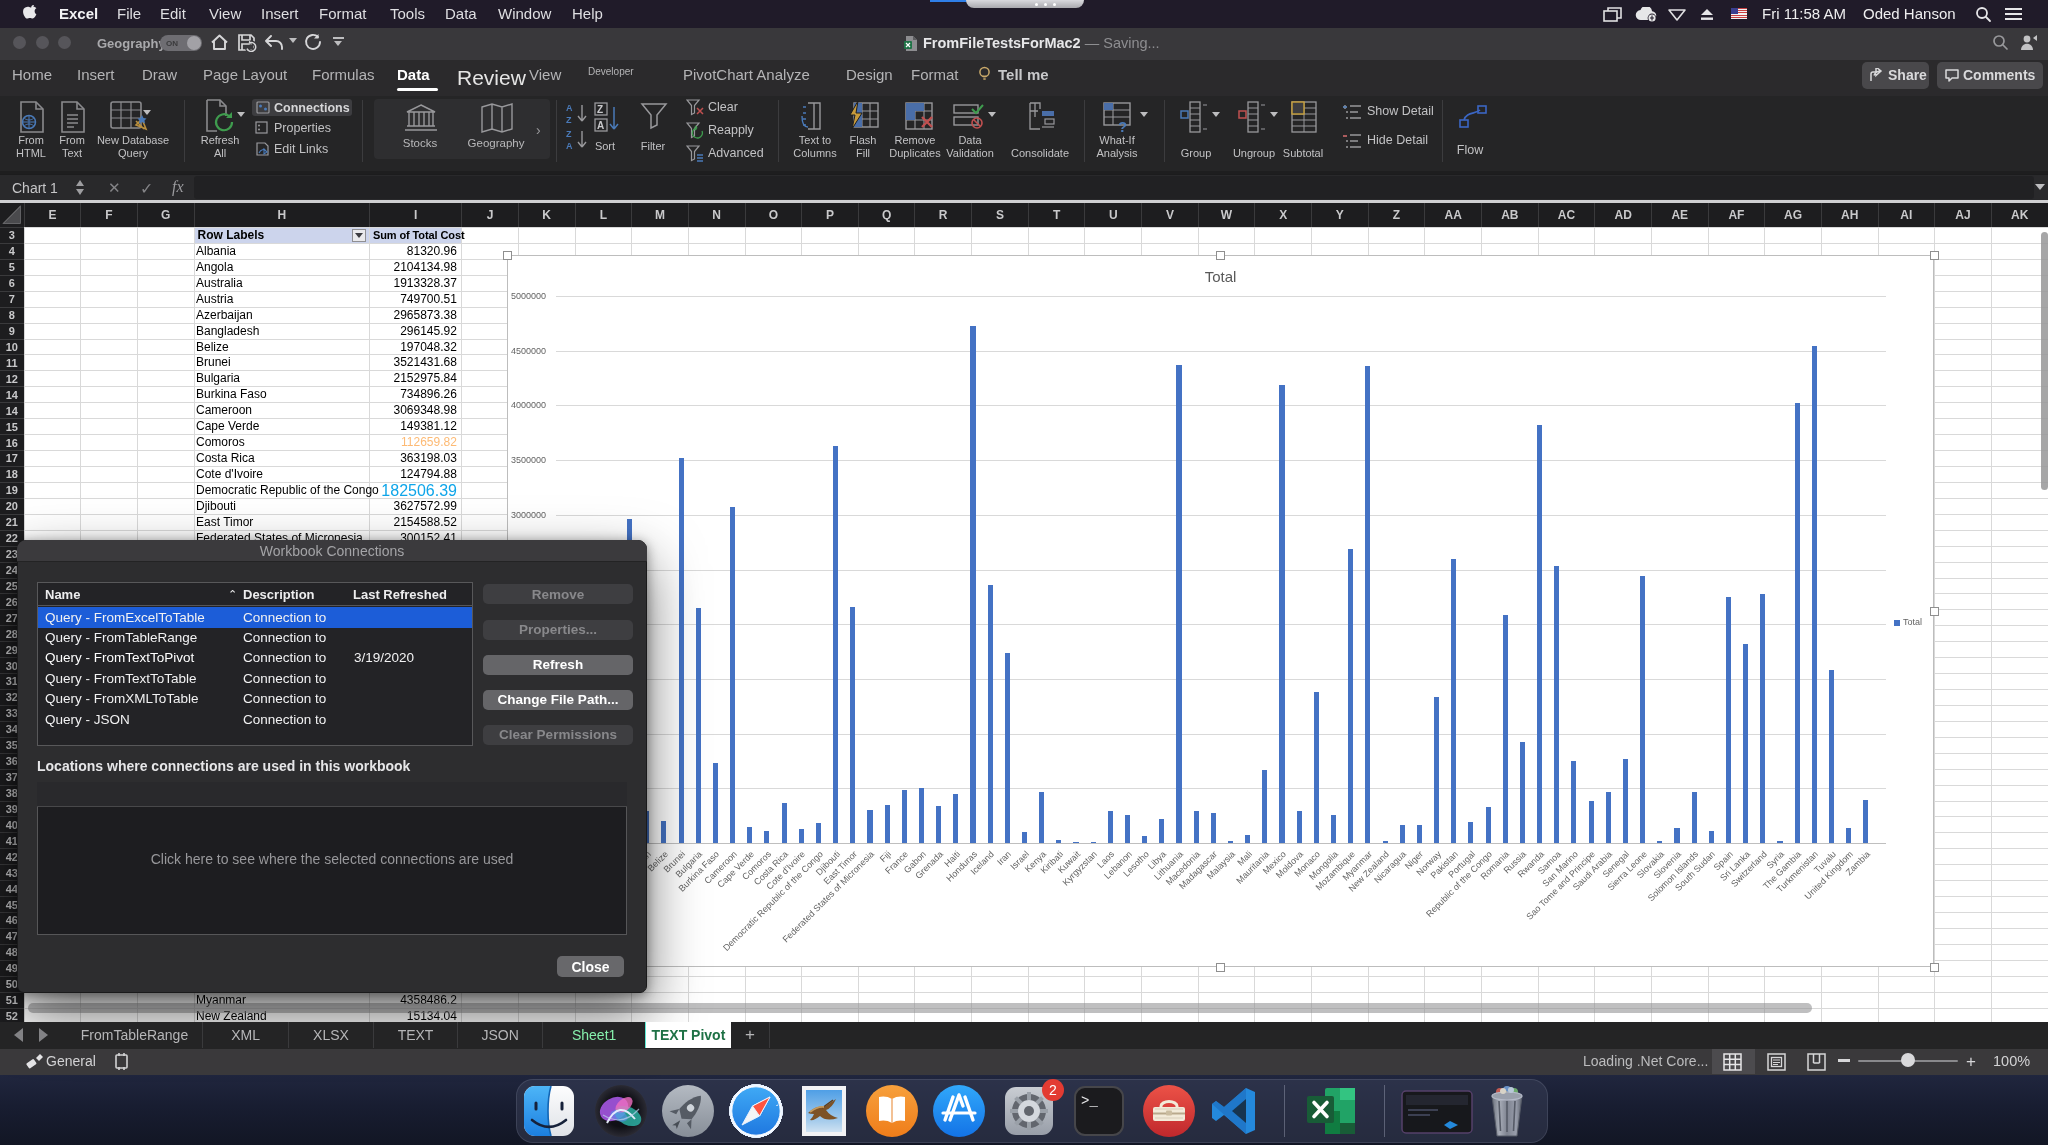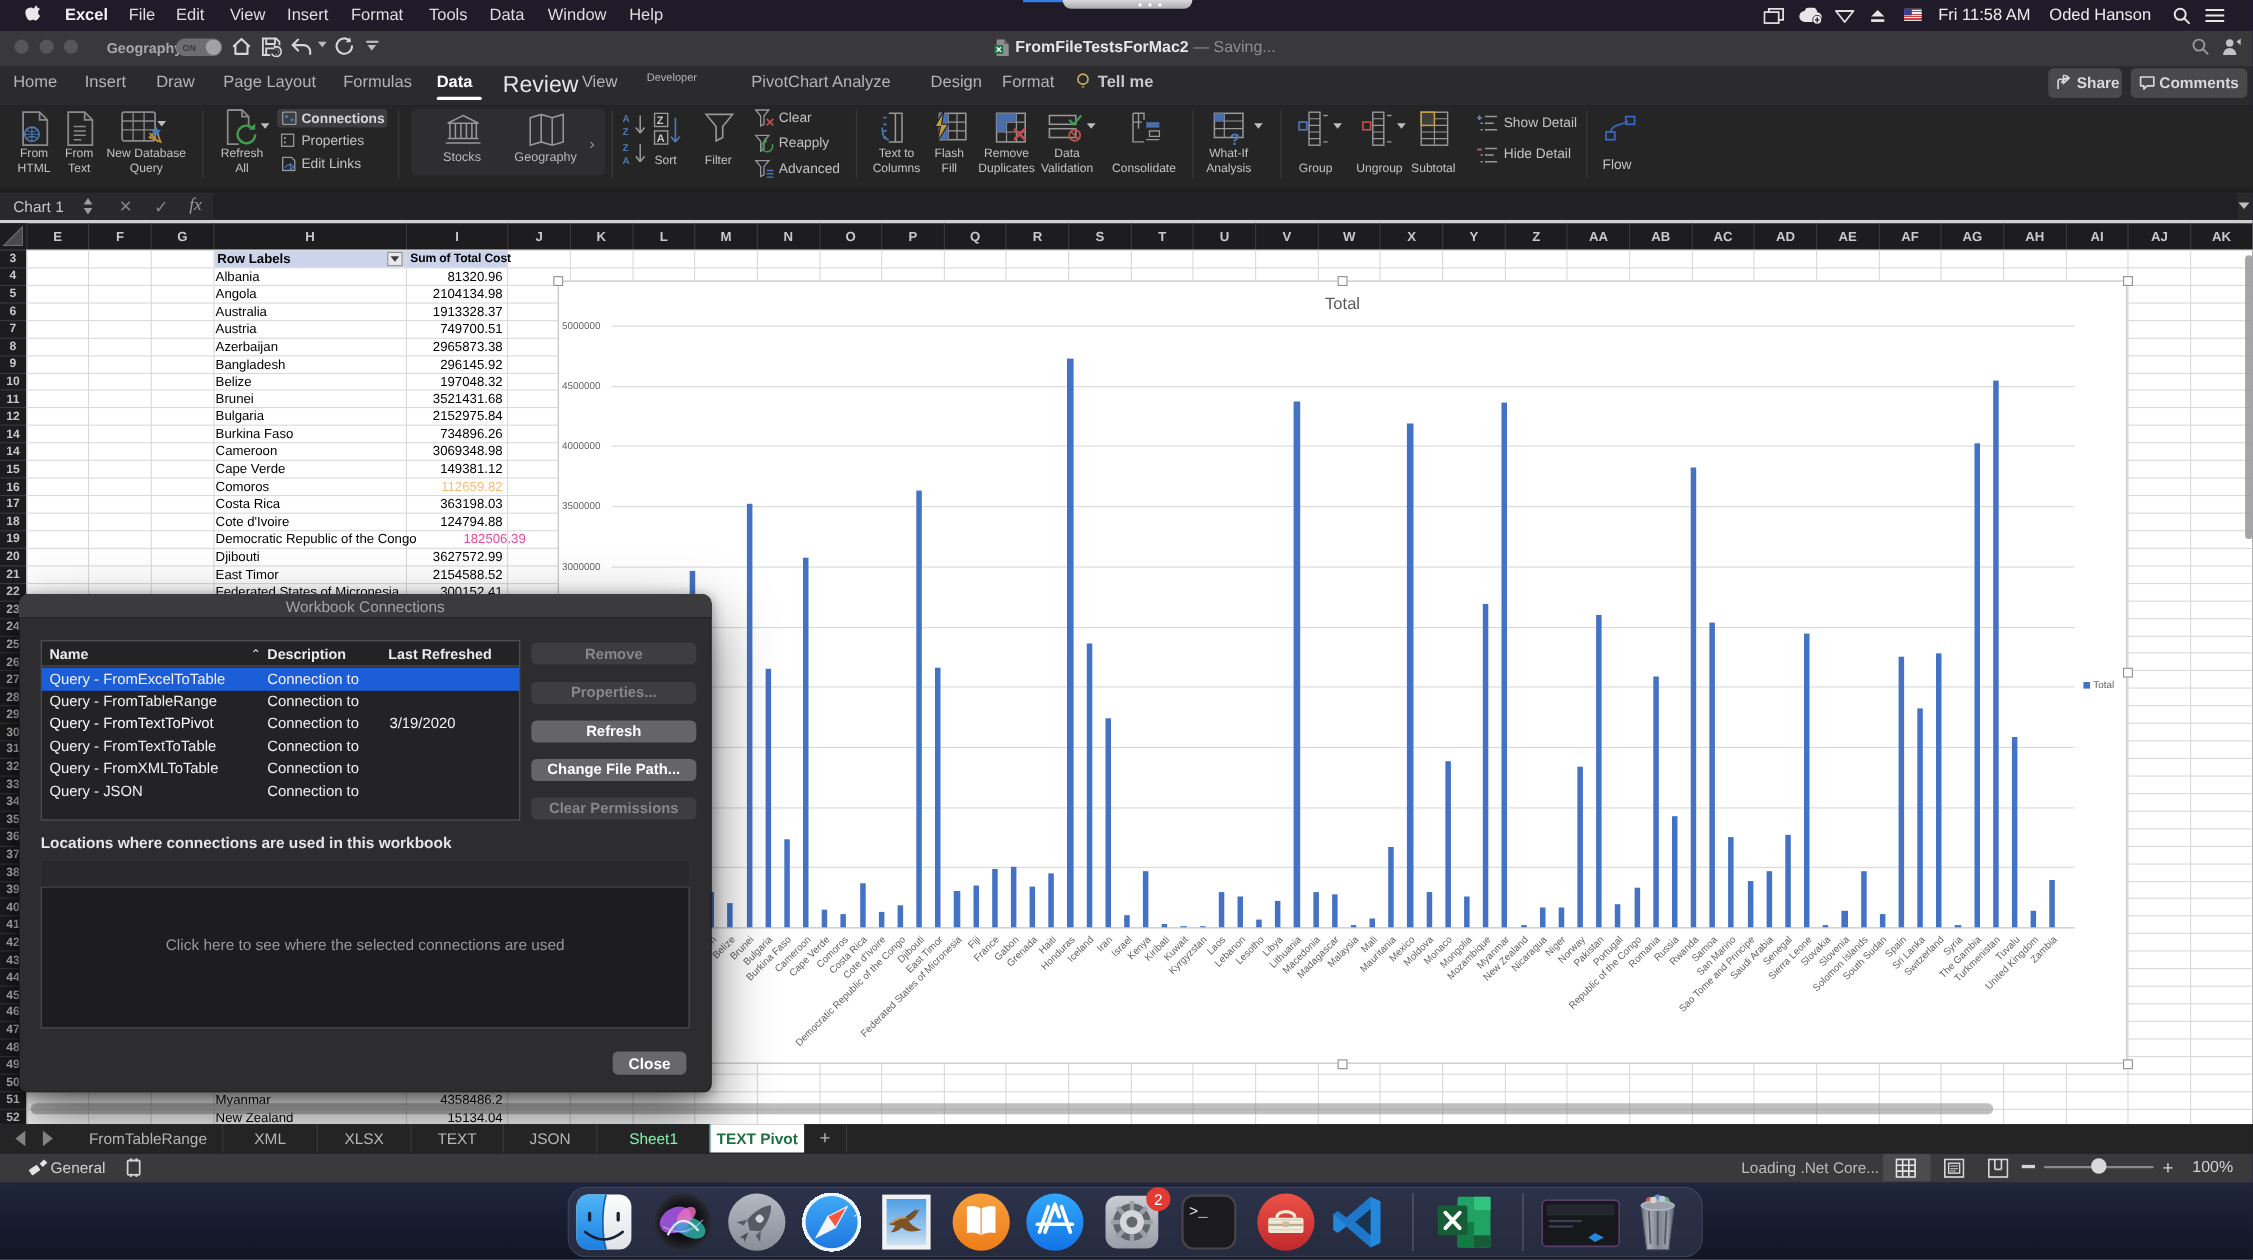--- a/index.html
+++ b/index.html
@@ -522,21 +522,21 @@
     <div class="abs" style="left:369.9px;top:403.2px;width:87px;font-size:12px;color:#000;text-align:right;line-height:15px">3069348.98</div>
     <div class="abs" style="left:196px;top:419.2px;width:300px;font-size:12px;color:#000;line-height:15px;white-space:nowrap">Cape Verde</div>
     <div class="abs" style="left:369.9px;top:419.2px;width:87px;font-size:12px;color:#000;text-align:right;line-height:15px">149381.12</div>
     <div class="abs" style="left:196px;top:435.1px;width:300px;font-size:12px;color:#000;line-height:15px;white-space:nowrap">Comoros</div>
     <div class="abs" style="left:369.9px;top:435.1px;width:87px;font-size:12px;color:#fdba74;text-align:right;line-height:15px">112659.82</div>
     <div class="abs" style="left:196px;top:451.0px;width:300px;font-size:12px;color:#000;line-height:15px;white-space:nowrap">Costa Rica</div>
     <div class="abs" style="left:369.9px;top:451.0px;width:87px;font-size:12px;color:#000;text-align:right;line-height:15px">363198.03</div>
     <div class="abs" style="left:196px;top:466.9px;width:300px;font-size:12px;color:#000;line-height:15px;white-space:nowrap">Cote d'Ivoire</div>
     <div class="abs" style="left:369.9px;top:466.9px;width:87px;font-size:12px;color:#000;text-align:right;line-height:15px">124794.88</div>
     <div class="abs" style="left:196px;top:482.9px;width:300px;font-size:12px;color:#000;line-height:15px;white-space:nowrap">Democratic Republic of the Congo</div>
-    <div class="abs" style="left:391px;top:482.9px;width:87px;font-size:12px;color:#ec4899;text-align:right;line-height:15px">182506.39</div>
+    <div class="abs" style="left:370px;top:482.9px;width:87px;font-size:16px;color:#0ea5e9;text-align:right;line-height:15px">182506.39</div>
     <div class="abs" style="left:196px;top:498.8px;width:300px;font-size:12px;color:#000;line-height:15px;white-space:nowrap">Djibouti</div>
     <div class="abs" style="left:369.9px;top:498.8px;width:87px;font-size:12px;color:#000;text-align:right;line-height:15px">3627572.99</div>
     <div class="abs" style="left:196px;top:514.7px;width:300px;font-size:12px;color:#000;line-height:15px;white-space:nowrap">East Timor</div>
     <div class="abs" style="left:369.9px;top:514.7px;width:87px;font-size:12px;color:#000;text-align:right;line-height:15px">2154588.52</div>
     <div class="abs" style="left:196px;top:530.7px;width:300px;font-size:12px;color:#000;line-height:15px;white-space:nowrap">Federated States of Micronesia</div>
     <div class="abs" style="left:369.9px;top:530.7px;width:87px;font-size:12px;color:#000;text-align:right;line-height:15px">300152.41</div>
     <div class="abs" style="left:196px;top:992.6px;width:300px;font-size:12px;color:#000;line-height:15px;white-space:nowrap">Myanmar</div>
     <div class="abs" style="left:369.9px;top:992.6px;width:87px;font-size:12px;color:#000;text-align:right;line-height:15px">4358486.2</div>
     <div class="abs" style="left:196px;top:1008.6px;width:300px;font-size:12px;color:#000;line-height:15px;white-space:nowrap">New Zealand</div>
     <div class="abs" style="left:369.9px;top:1008.6px;width:87px;font-size:12px;color:#000;text-align:right;line-height:15px">15134.04</div>

